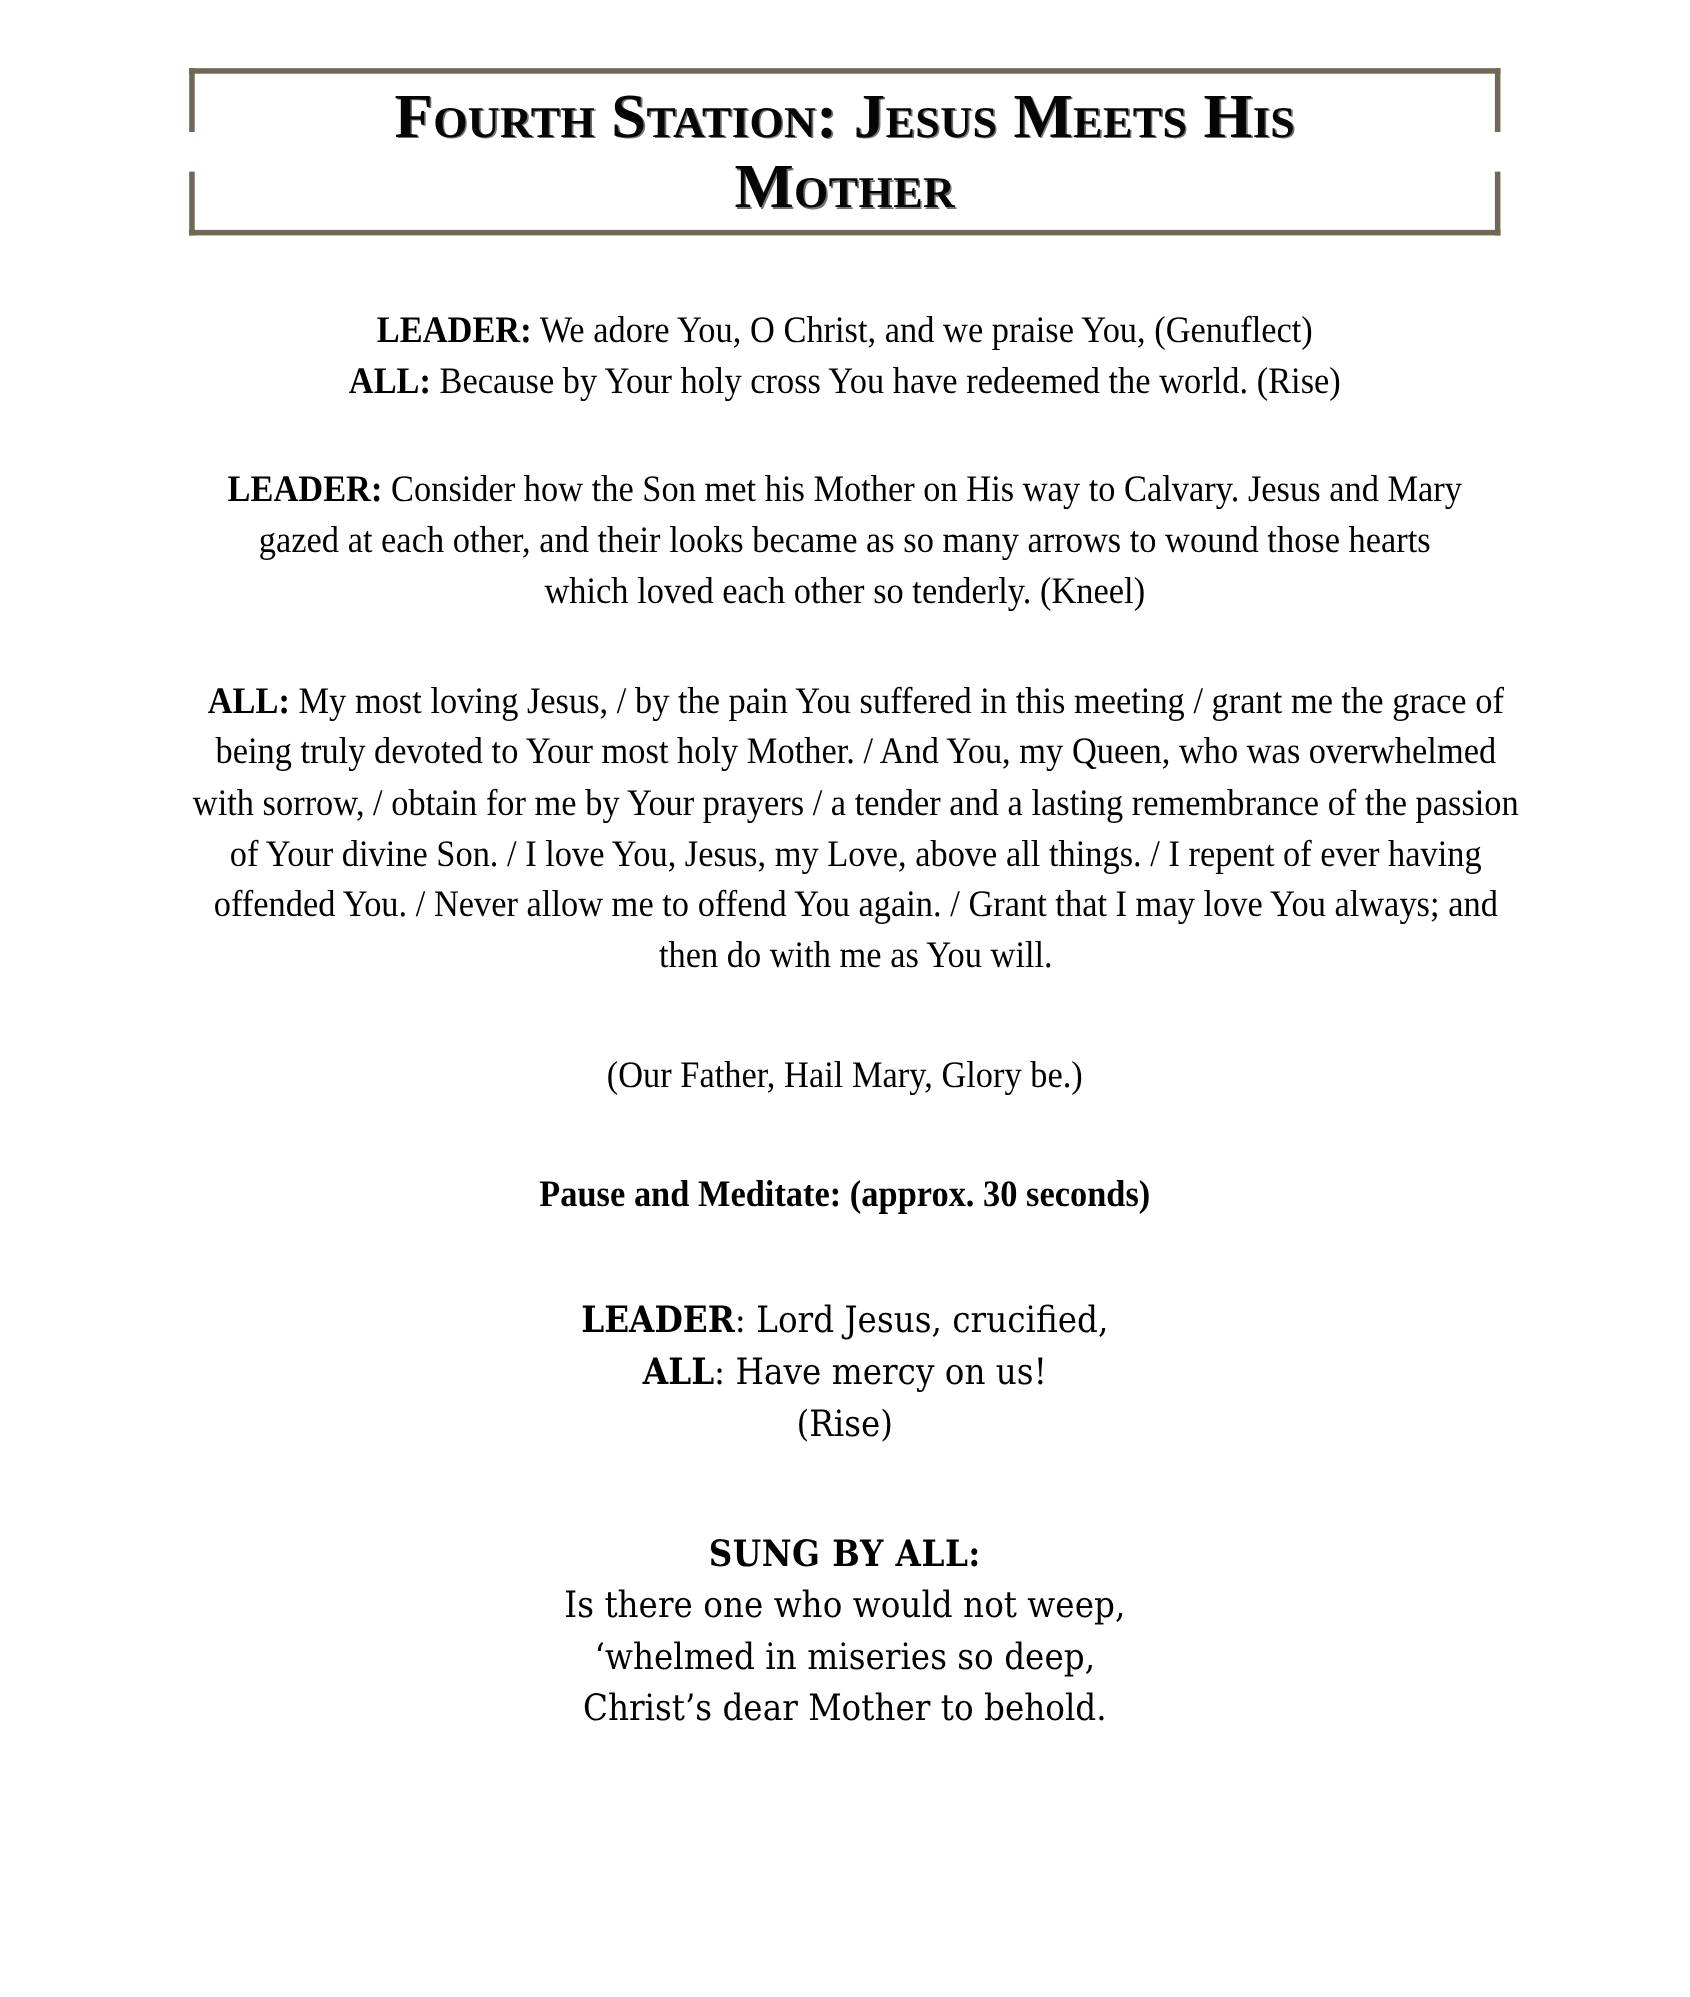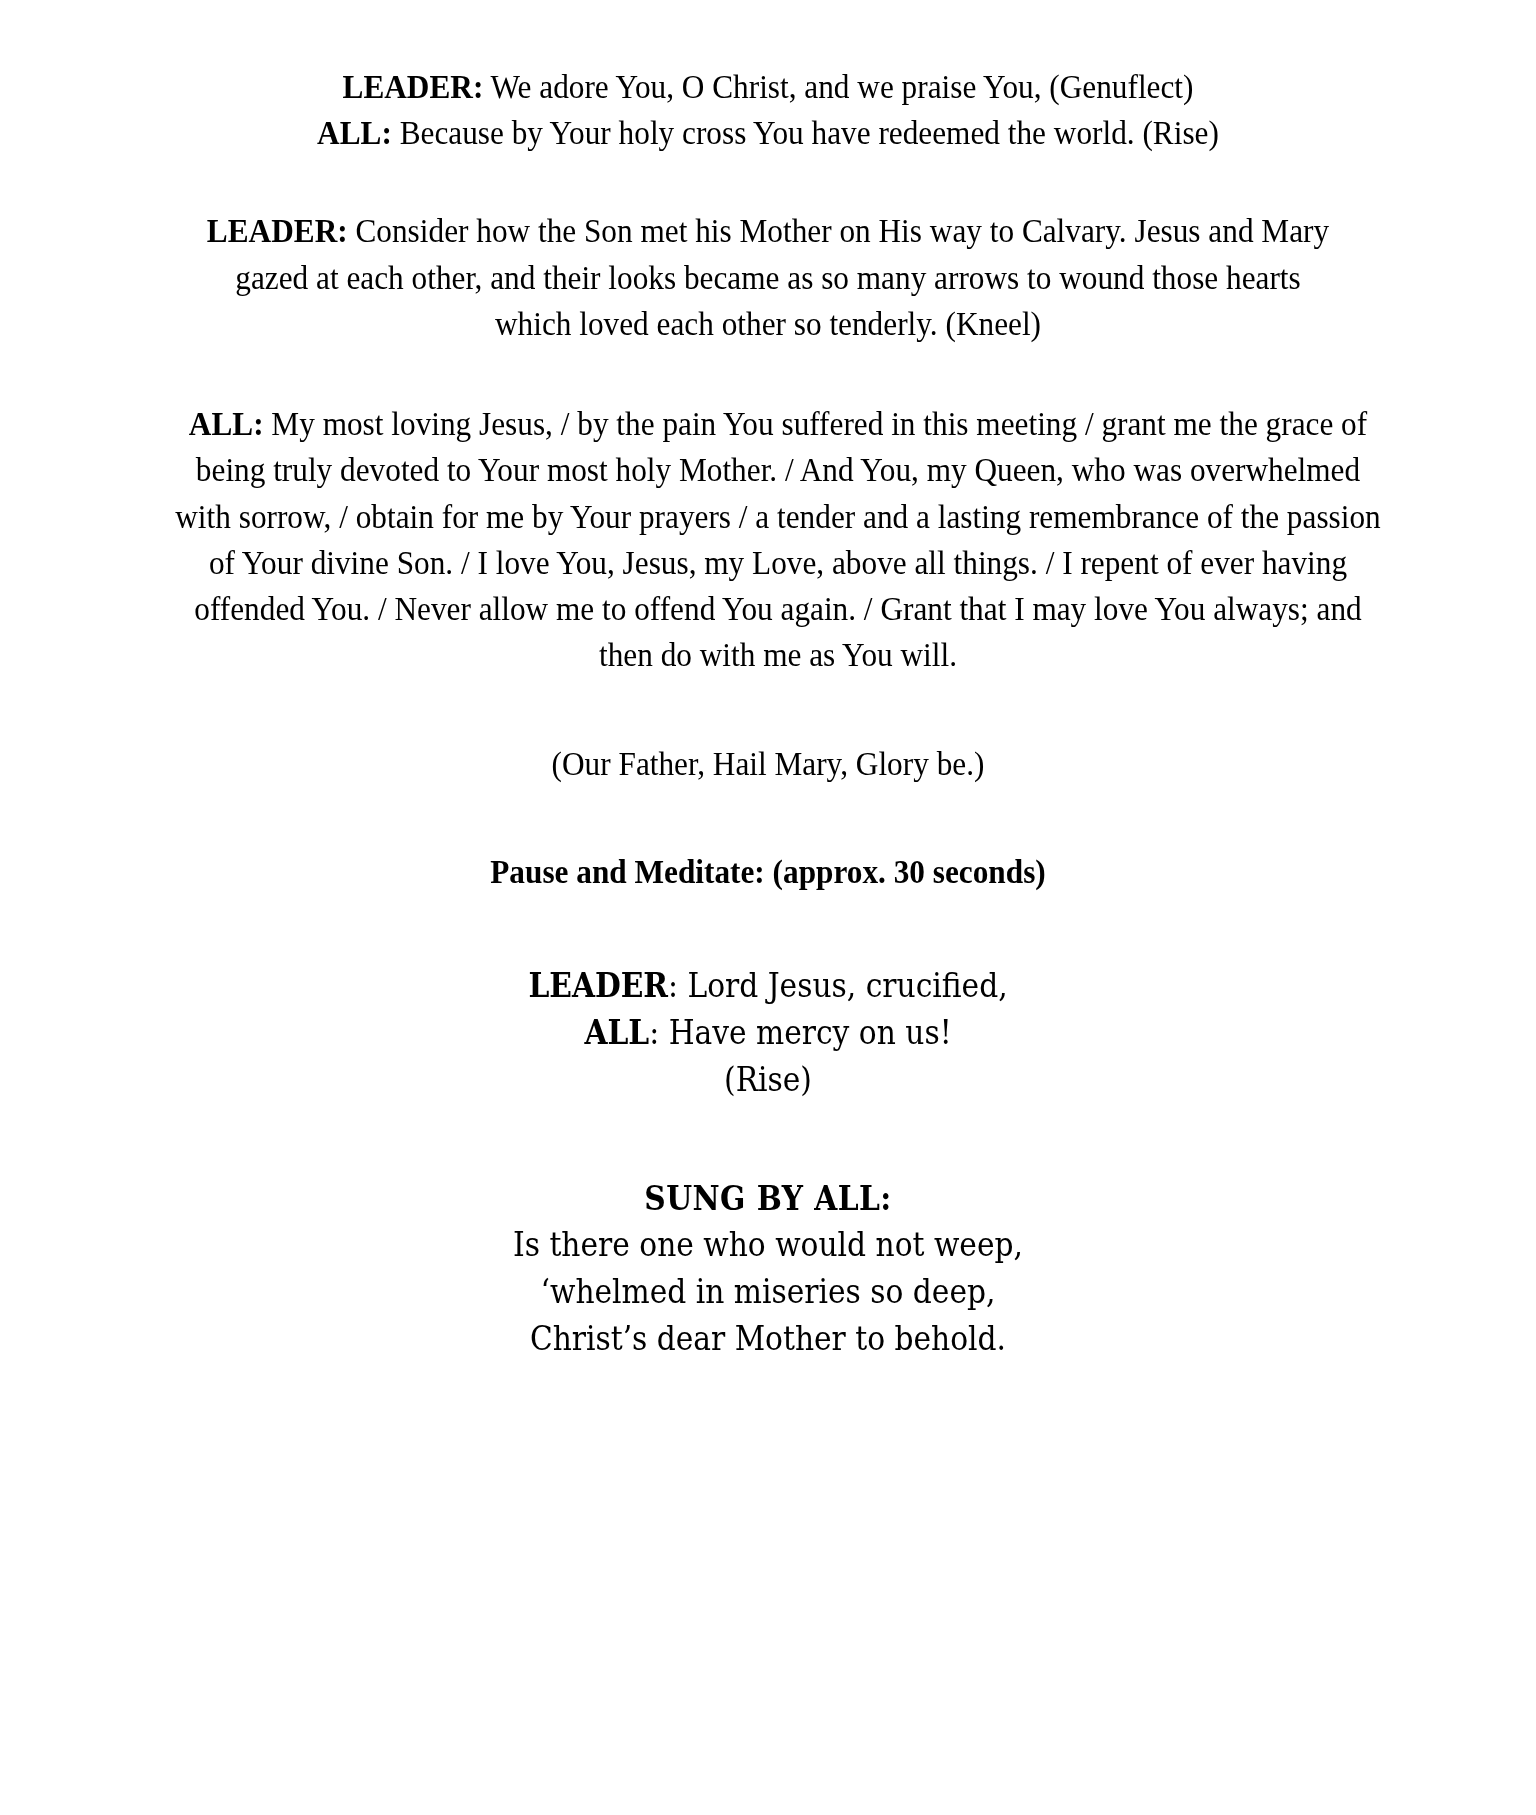--- a/index.html
+++ b/index.html
@@ -108,20 +108,33 @@
     font-weight: bold;
     letter-spacing: 0.5px;
   }
   .resp b { font-weight: bold; }
 </style>
 </head>
 <body>
 
 <div class="page">
 
+  <div class="title-block">
+    <div class="frame-top"></div>
+    <div class="frame-bottom"></div>
+    <div class="frame-v left seg-top"></div>
+    <div class="frame-v left seg-bottom"></div>
+    <div class="frame-v right seg-top"></div>
+    <div class="frame-v right seg-bottom"></div>
+
+    <div class="title-text">
+      <div>Fourth Station: Jesus Meets His</div>
+      <div>Mother</div>
+    </div>
+  </div>
 
   <div class="body-wrap">
 
     <div class="para blk-1">
       <div><b>LEADER:</b><span> We adore You, O Christ, and we praise You,  (Genuflect)</span></div>
       <div><b>ALL:</b><span> Because by Your holy cross You have redeemed the world. (Rise)</span></div>
     </div>
 
     <div class="para blk-2"><b>LEADER:</b><span> Consider how the Son met his Mother on His way to Calvary. Jesus and Mary gazed at each other, and their looks became as so many arrows to wound those hearts which loved each other so tenderly. (Kneel)</span></div>
 

